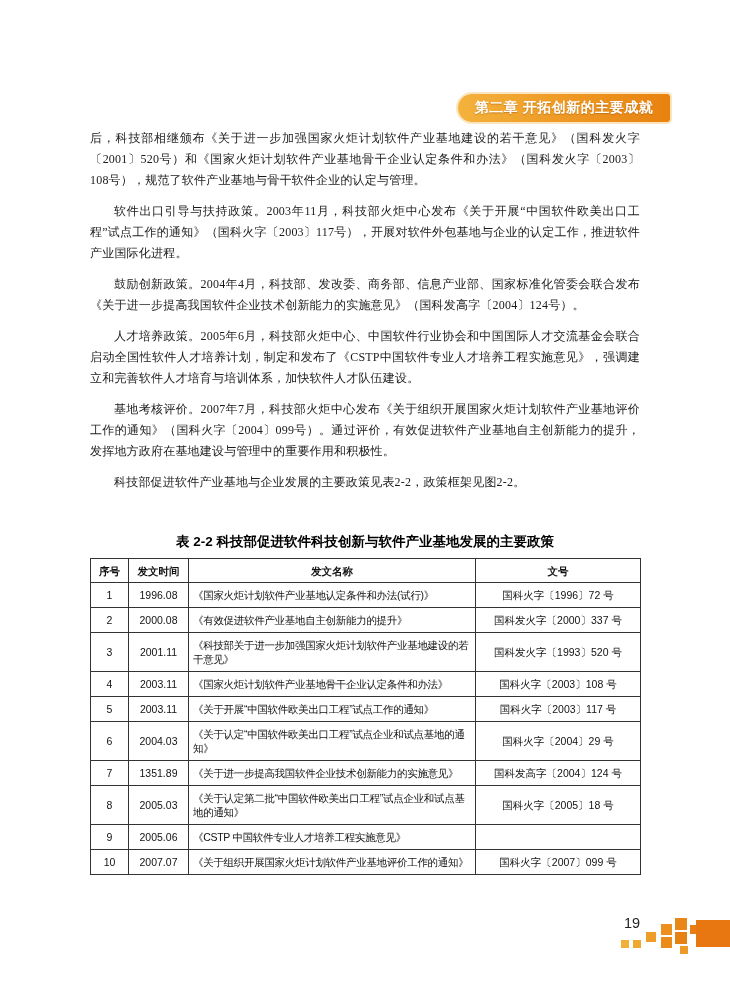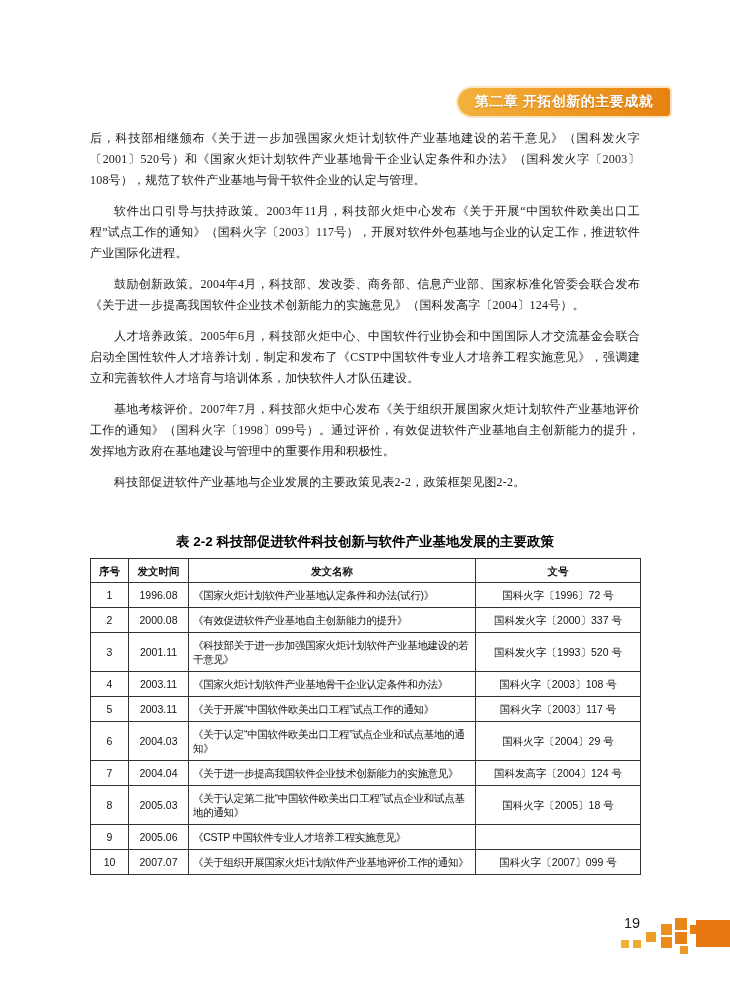--- a/index.html
+++ b/index.html
@@ -10,21 +10,21 @@
     height: 984px;
     background: #ffffff;
     overflow: hidden;
     font-family: "Liberation Serif", "DejaVu Serif", serif;
     color: #1a1a1a;
   }
 
   
   .chapter-banner {
     position: absolute;
-    top: 88px;
+    top: 94px;
     right: 60px;
     width: 212px;
     height: 28px;
     background: linear-gradient(90deg, #f3b23c 0%, #ef9c26 45%, #e8820f 100%);
     border-radius: 14px 3px 3px 14px;
     box-shadow: 0 0 0 2px rgba(247, 208, 140, 0.55);
     display: flex;
     align-items: center;
     justify-content: center;
   }
@@ -127,21 +127,21 @@
 
   <div class="chapter-banner">
     <span>第二章 开拓创新的主要成就</span>
   </div>
 
   <div class="body-text">
     <p class="para">后，科技部相继颁布《关于进一步加强国家火炬计划软件产业基地建设的若干意见》（国科发火字〔2001〕520号）和《国家火炬计划软件产业基地骨干企业认定条件和办法》（国科发火字〔2003〕108号），规范了软件产业基地与骨干软件企业的认定与管理。</p>
     <p class="para indent">软件出口引导与扶持政策。2003年11月，科技部火炬中心发布《关于开展“中国软件欧美出口工程”试点工作的通知》（国科火字〔2003〕117号），开展对软件外包基地与企业的认定工作，推进软件产业国际化进程。</p>
     <p class="para indent">鼓励创新政策。2004年4月，科技部、发改委、商务部、信息产业部、国家标准化管委会联合发布《关于进一步提高我国软件企业技术创新能力的实施意见》（国科发高字〔2004〕124号）。</p>
     <p class="para indent">人才培养政策。2005年6月，科技部火炬中心、中国软件行业协会和中国国际人才交流基金会联合启动全国性软件人才培养计划，制定和发布了《CSTP中国软件专业人才培养工程实施意见》，强调建立和完善软件人才培育与培训体系，加快软件人才队伍建设。</p>
-    <p class="para indent">基地考核评价。2007年7月，科技部火炬中心发布《关于组织开展国家火炬计划软件产业基地评价工作的通知》（国科火字〔1998〕099号）。通过评价，有效促进软件产业基地自主创新能力的提升，发挥地方政府在基地建设与管理中的重要作用和积极性。</p>
+    <p class="para indent">基地考核评价。2007年7月，科技部火炬中心发布《关于组织开展国家火炬计划软件产业基地评价工作的通知》（国科火字〔2004〕099号）。通过评价，有效促进软件产业基地自主创新能力的提升，发挥地方政府在基地建设与管理中的重要作用和积极性。</p>
     <p class="para indent">科技部促进软件产业基地与企业发展的主要政策见表2-2，政策框架见图2-2。</p>
   </div>
 
   <div class="table-caption">表 2-2 科技部促进软件科技创新与软件产业基地发展的主要政策</div>
 
   <table class="policy-table">
     <colgroup>
       <col style="width:38px">
       <col style="width:60px">
       <col style="width:287px">
@@ -187,21 +187,21 @@
           <td class="col3">国科火字〔2003〕117 号</td>
         </tr>
         <tr>
           <td class="col0">6</td>
           <td class="col1">2004.03</td>
           <td class="col2">《关于认定“中国软件欧美出口工程”试点企业和试点基地的通知》</td>
           <td class="col3">国科火字〔2004〕29 号</td>
         </tr>
         <tr>
           <td class="col0">7</td>
-          <td class="col1">2004.04</td>
+          <td class="col1">1351.89</td>
           <td class="col2">《关于进一步提高我国软件企业技术创新能力的实施意见》</td>
           <td class="col3">国科发高字〔2004〕124 号</td>
         </tr>
         <tr>
           <td class="col0">8</td>
           <td class="col1">2005.03</td>
           <td class="col2">《关于认定第二批“中国软件欧美出口工程”试点企业和试点基地的通知》</td>
           <td class="col3">国科火字〔2005〕18 号</td>
         </tr>
         <tr>

